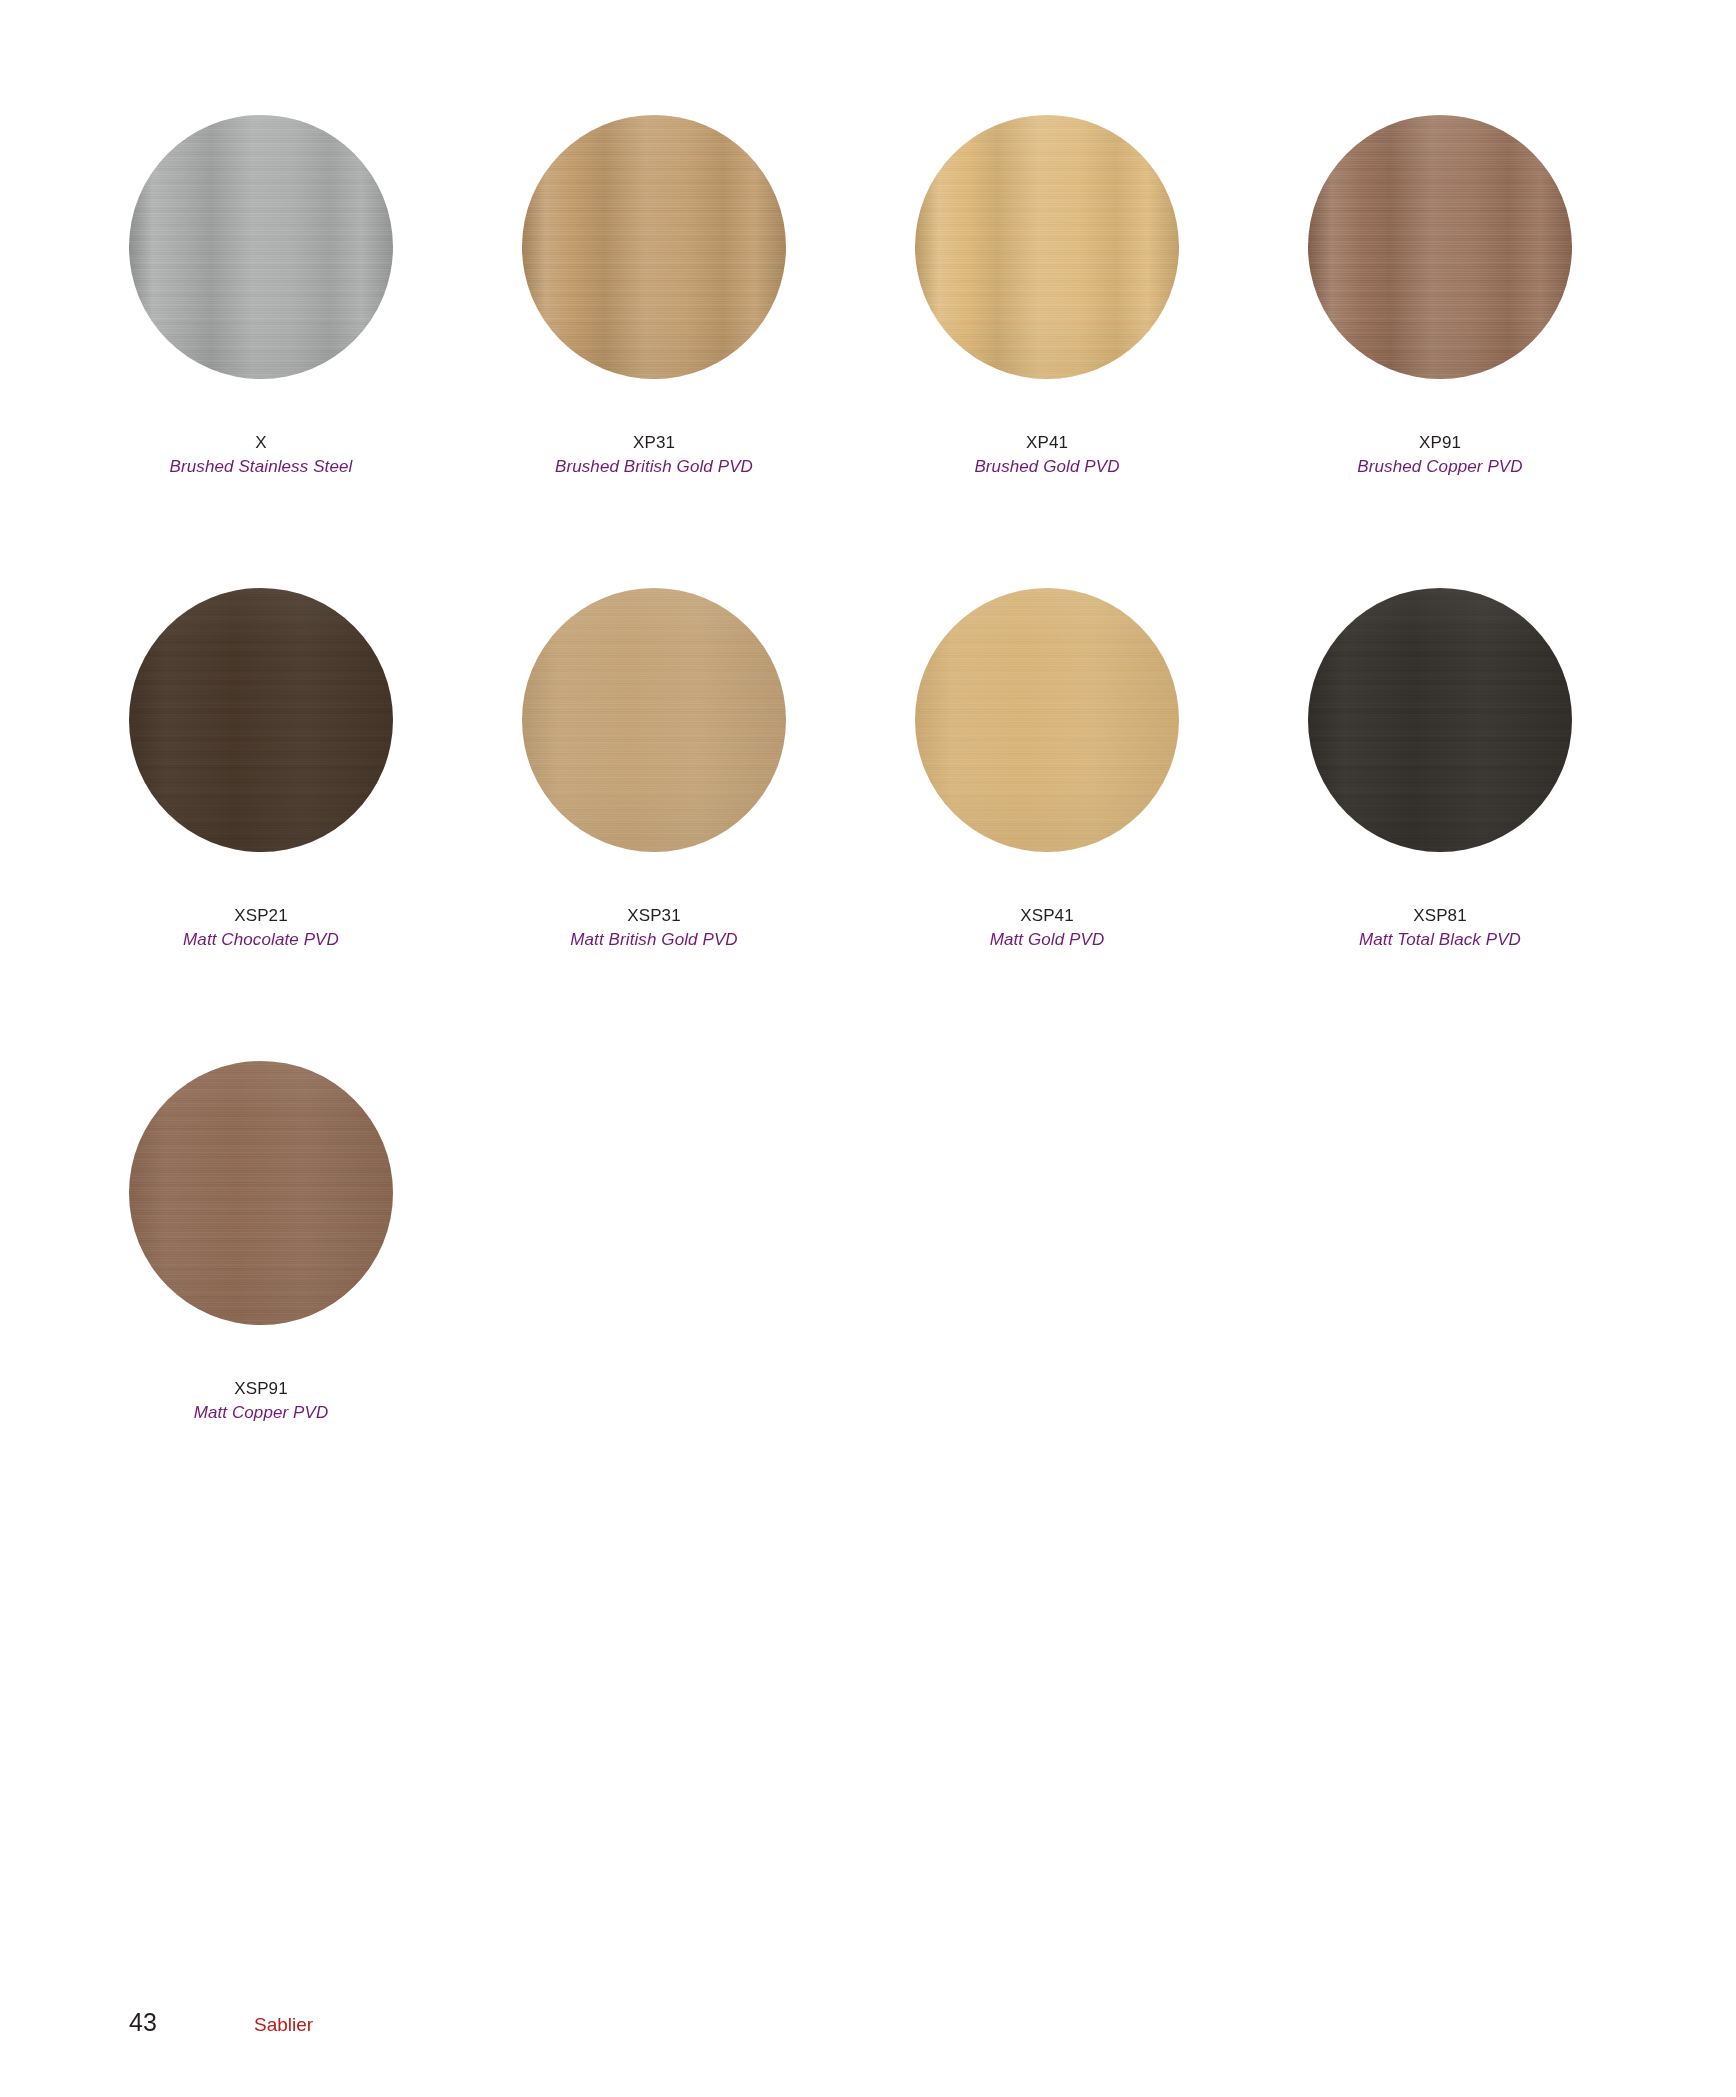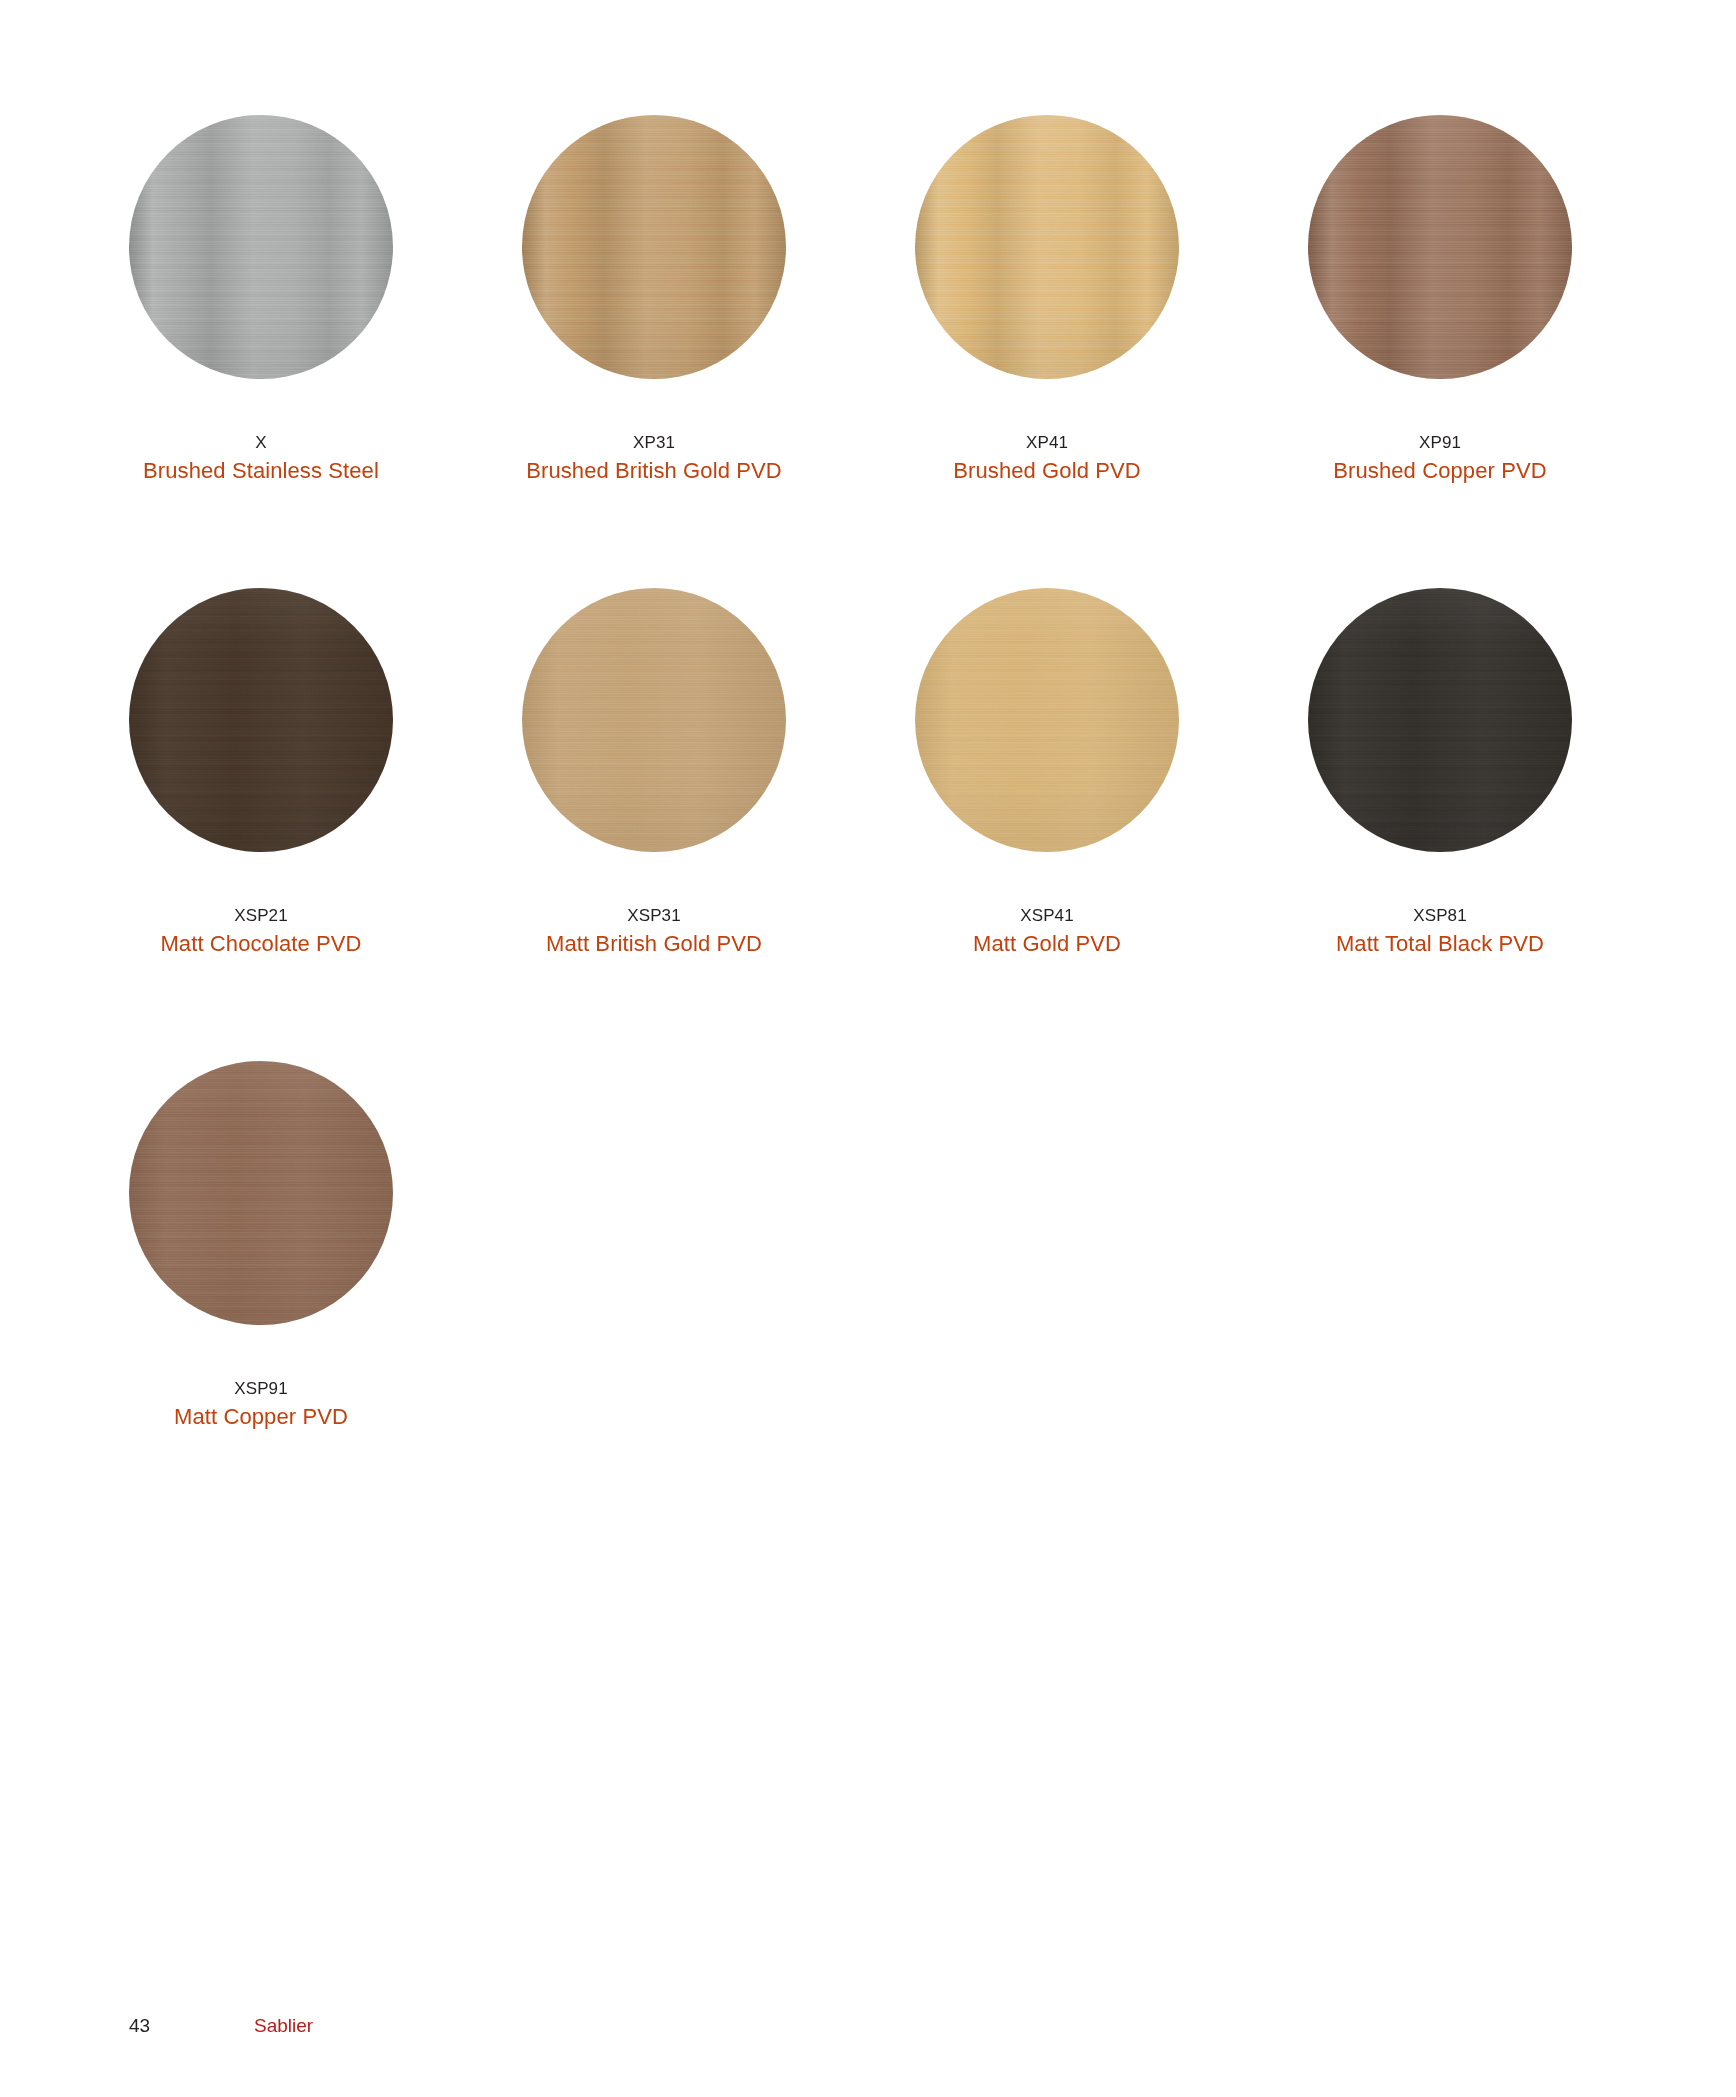--- a/index.html
+++ b/index.html
@@ -147,37 +147,38 @@
     text-align: center;
     line-height: 1.42;
   }
   .code {
     font-size: 17px;
     letter-spacing: 0.1px;
     color: #231f1e;
     display: block;
   }
   .desc {
-    font-size: 22px;
+    font-size: 17px;
     letter-spacing: 0.1px;
-    color: #c2410c;
+    color: #701a75;
     display: block;
     white-space: nowrap;
+    font-style: italic;
   }
 
   
   .footer {
     position: absolute;
     left: 129px;
     bottom: 60px;
     display: flex;
     align-items: baseline;
   }
   .page-number {
-    font-size: 19px;
+    font-size: 25px;
     color: #231f1e;
     width: 125px;
     margin-top: 11px;
   }
   .footer-title {
     font-size: 19px;
     color: #b91c1c;
   }
 </style>
 </head>

